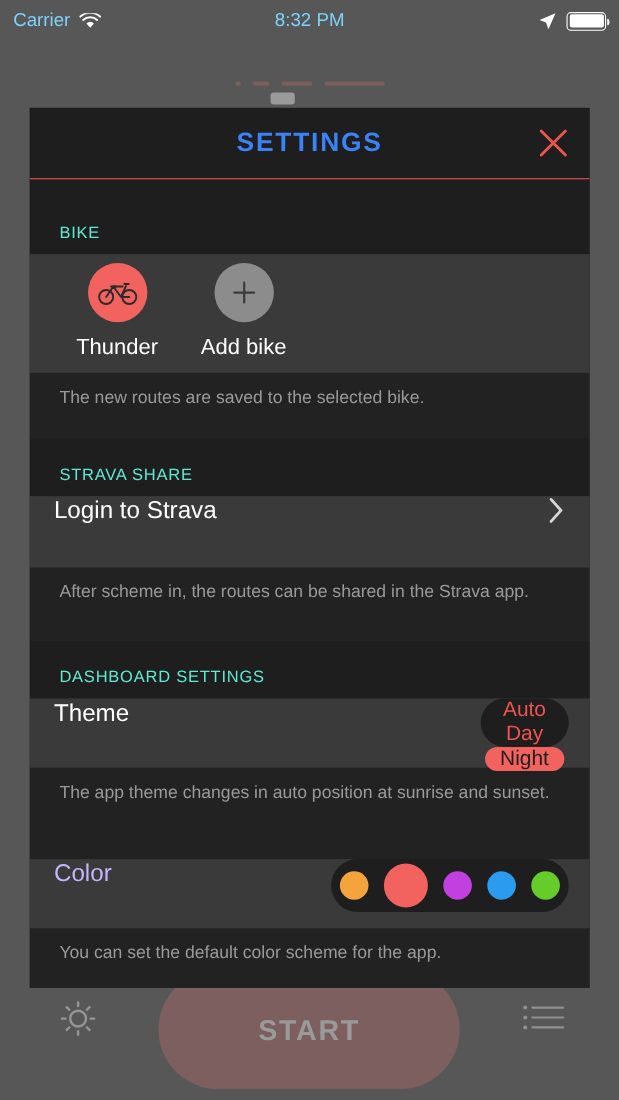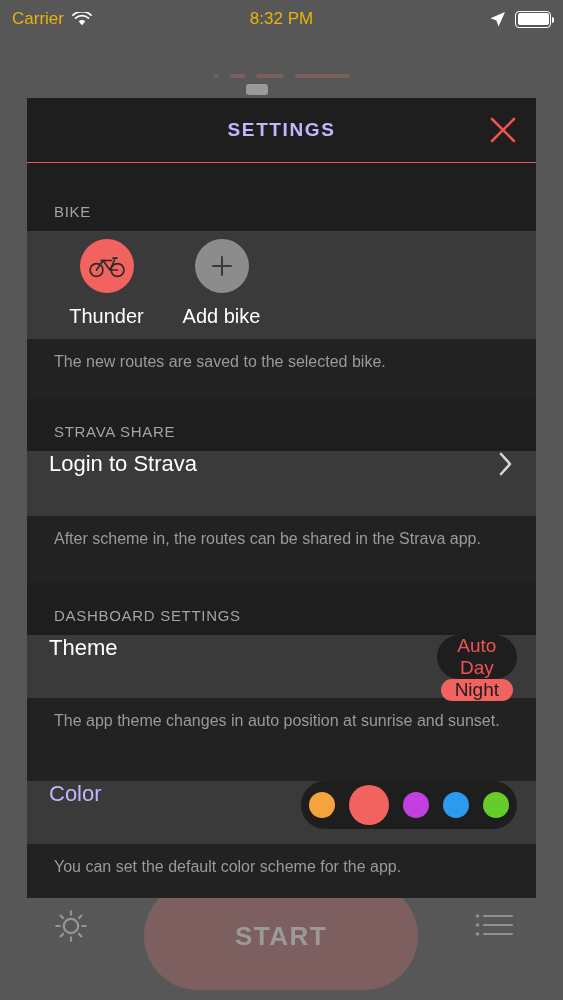--- a/index.html
+++ b/index.html
@@ -7,21 +7,21 @@
     width:563px; height:1000px;
     background:#575757;
     font-family:"Liberation Sans", sans-serif;
     overflow:hidden;
   }
   body { position:relative; }
 
   
   .statusbar{
     position:absolute; top:0; left:0; width:563px; height:38px;
-    display:flex; align-items:center; color:#eab308; font-size:17px;
+    display:flex; align-items:center; color:#7dd3fc; font-size:17px;
   }
   .sb-left{ position:absolute; left:12px; display:flex; align-items:center; gap:8px; }
   .sb-center{ position:absolute; left:0; width:563px; text-align:center; font-weight:400; }
   .sb-right{ position:absolute; right:12px; display:flex; align-items:center; gap:9px; }
   .wifi svg, .loc svg { display:block; }
   .battery{
     width:36px; height:17px; border:1.5px solid #fff; border-radius:4px;
     position:relative; padding:1.5px;
   }
   .battery::after{
@@ -60,29 +60,29 @@
   
   .modal{
     position:absolute; top:98px; left:27px; width:509px; height:800px;
     background:#1e1e1e; overflow:hidden;
   }
   .modal-header{
     height:65px; background:#1e1e1e; position:relative;
     border-bottom:1.5px solid #ef5350;
     display:flex; align-items:center; justify-content:center;
   }
-  .modal-title{ color:#c4b5fd; font-size:19px; font-weight:bold; letter-spacing:1.6px; }
+  .modal-title{ color:#3b82f6; font-size:24px; font-weight:bold; letter-spacing:1.6px; }
   .close-btn{
     position:absolute; right:16px; top:50%; transform:translateY(-50%);
     width:34px; height:34px; display:flex; align-items:center; justify-content:center;
   }
 
   .sec-header{
     background:#1e1e1e; display:flex; align-items:flex-end;
-    padding:0 0 11px 27px; color:#a3a3a3; font-size:15px; letter-spacing:.7px;
+    padding:0 0 11px 27px; color:#5eead4; font-size:15px; letter-spacing:.7px;
   }
   .sec-footer{
     background:#222222; color:#9a9a9a; font-size:16px;
     padding:12px 27px 0 27px; line-height:1.35;
   }
 
   .row{
     background:#3a3a3a; display:flex; align-items:flex-start;
     padding:0 22px 0 22px; position:relative;
   }

